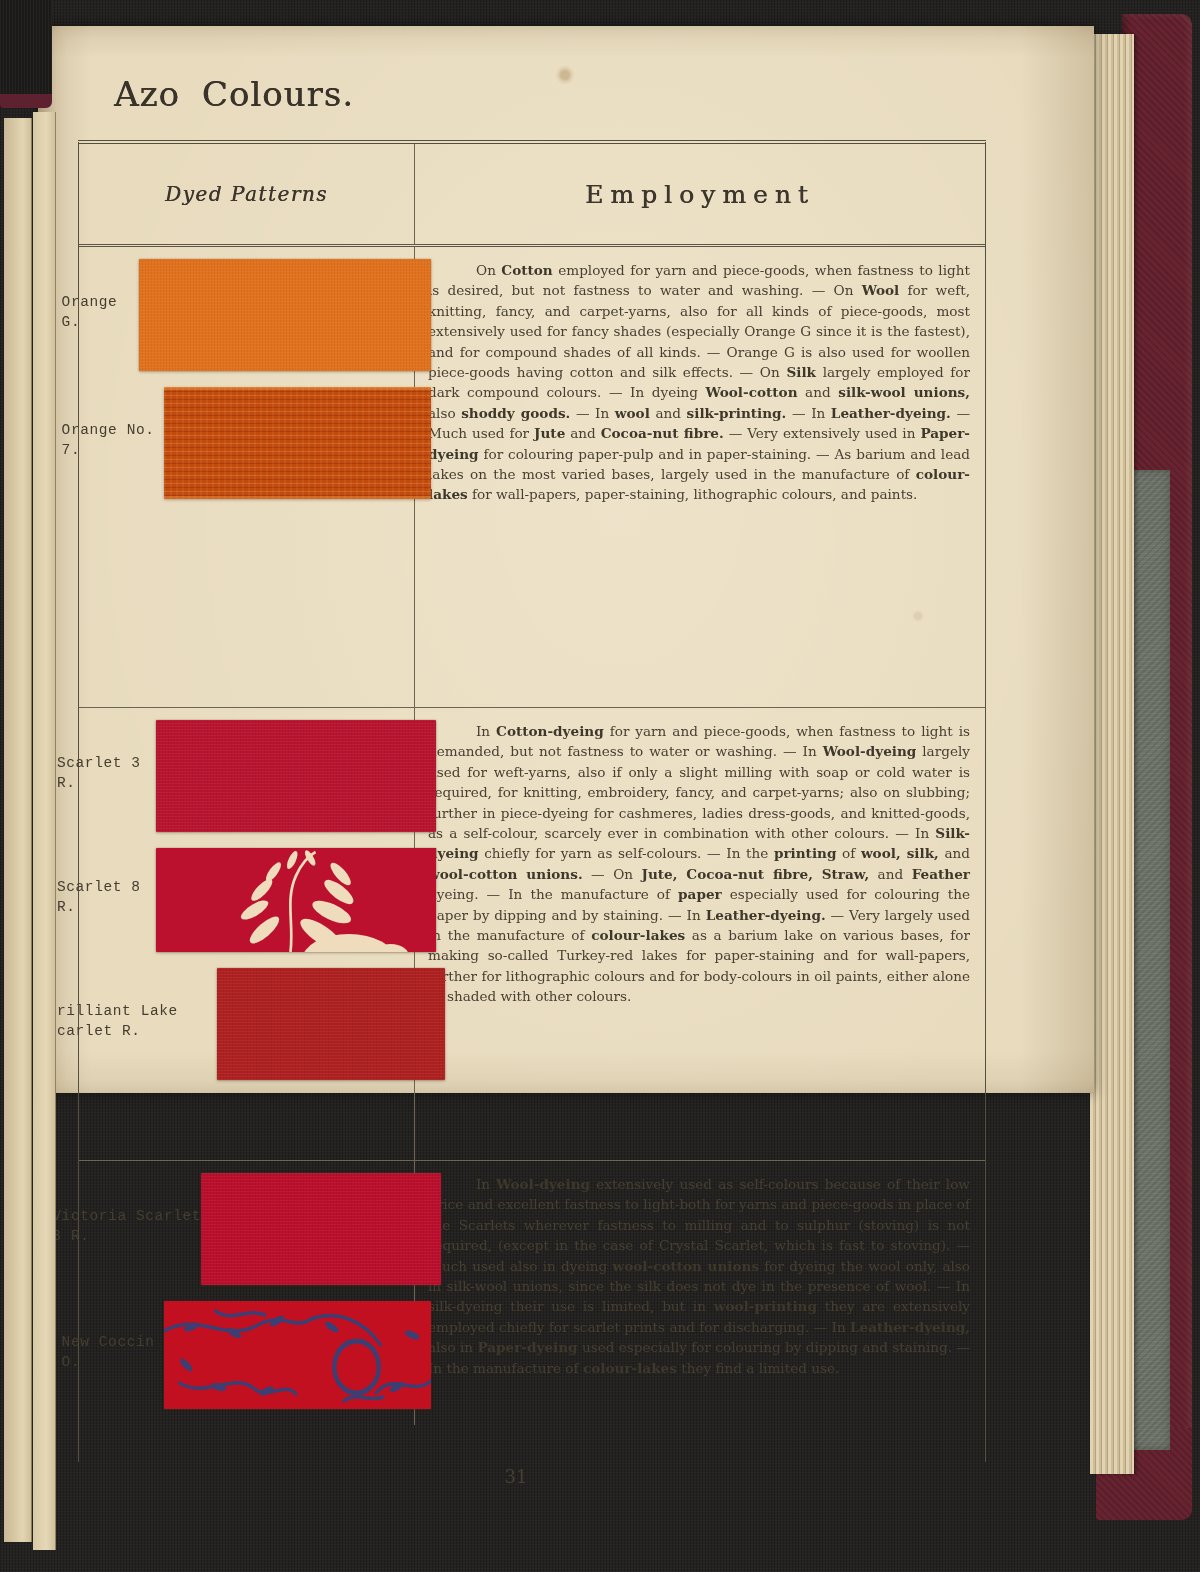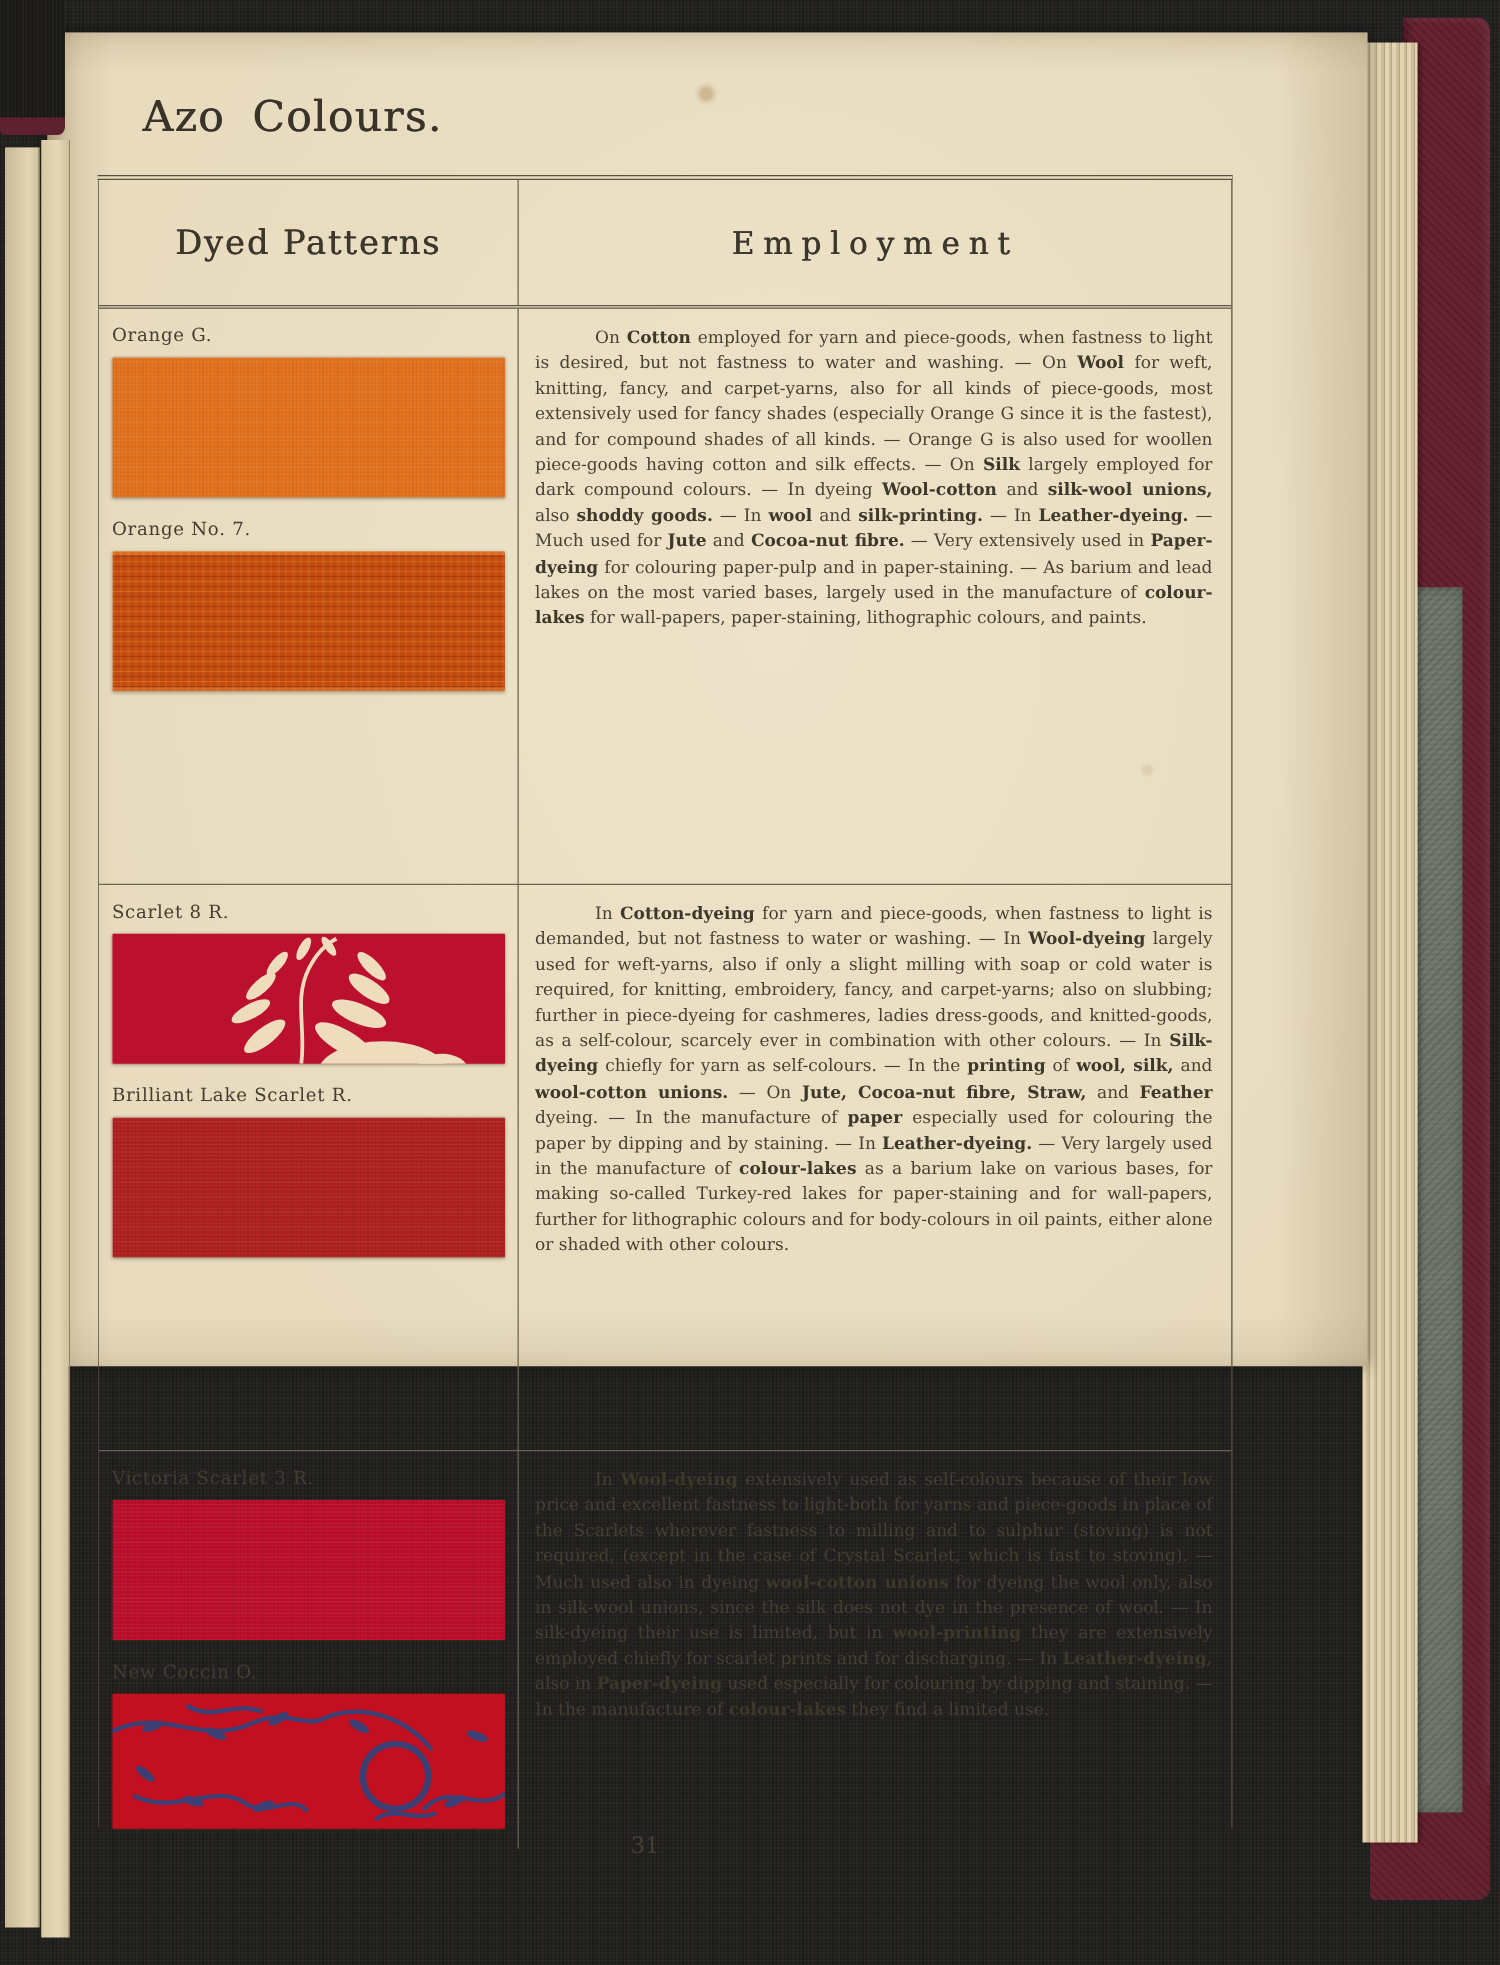--- a/index.html
+++ b/index.html
@@ -65,30 +65,30 @@
     font-size:34px;font-weight:normal;color:#39332a;letter-spacing:1px;word-spacing:10px;
     text-shadow:.4px 0 0 #39332a;
   }
   .table{
     position:absolute;left:40px;top:114px;width:908px;height:1322px;
     border:1.5px solid #55503e;border-top:4px double #55503e;border-bottom:none;
     display:flex;flex-direction:column;box-sizing:border-box;
   }
   .thead{display:flex;height:100px;border-bottom:3px double #5d5546;flex:0 0 auto;}
   .th{display:flex;align-items:center;justify-content:center;color:#3c362c;}
-  .th-left{width:336px;border-right:1px solid #6d654f;font-size:27px;letter-spacing:1.5px;box-sizing:border-box;
-    text-shadow:.4px 0 0 #3c362c;}
+  .th-left{width:336px;border-right:1px solid #6d654f;font-size:20px;letter-spacing:1.5px;box-sizing:border-box;
+    text-shadow:.4px 0 0 #3c362c;font-style:italic;}
   .th-right{flex:1;font-size:25px;letter-spacing:7px;text-shadow:.4px 0 0 #3c362c;}
   .row{display:flex;flex:0 0 auto;border-top:1px solid #6d654f;}
   .row:first-child{border-top:none;}
   .row.r1{height:460px;} .row.r2{height:452px;} .row.r3{flex:1 1 auto;}
   .cell-left{width:336px;border-right:1px solid #6d654f;box-sizing:border-box;
     display:flex;flex-direction:column;align-items:center;padding-top:12px;}
   .cell-right{flex:1;box-sizing:border-box;padding:13px 15px 0 13px;}
-  .swatch-group{display:flex;flex-direction:column;margin-bottom:16px;}
+  .swatch-group{display:flex;align-items:center;margin-bottom:16px;font-family:Liberation Mono, monospace;}
   .swatch-label{font-size:14.5px;color:#453e30;letter-spacing:.6px;line-height:20px;margin-bottom:7px;}
   .swatch{
     width:314px;height:112px;border-radius:1px;position:relative;
     box-shadow:0 1px 3px rgba(60,40,20,.35), 0 0 0 1px rgba(120,80,40,.10);
   }
   .swatch svg{position:absolute;left:0;top:0;width:100%;height:100%;}
   .swatch.plain{background-image:
     repeating-linear-gradient(90deg, rgba(0,0,0,.05) 0 1px, transparent 1px 3px),
     repeating-linear-gradient(0deg, rgba(255,255,255,.05) 0 1px, transparent 1px 3px);}
   .swatch.silk{background-image:
@@ -137,20 +137,24 @@
                 <div class="swatch-label">Orange No. 7.</div>
                 <div class="swatch silk" style="background-color: rgb(193, 74, 12);"></div>
               </div>
             </div>
             <div class="cell-right">
               <p class="employment"><span>On </span><b>Cotton</b><span> employed for yarn and piece-goods, when fastness to light is desired, but not fastness to water and washing. — On </span><b>Wool</b><span> for weft, knitting, fancy, and carpet-yarns, also for all kinds of piece-goods, most extensively used for fancy shades (especially Orange G since it is the fastest), and for compound shades of all kinds. — Orange G is also used for woollen piece-goods having cotton and silk effects. — On </span><b>Silk</b><span> largely employed for dark compound colours. — In dyeing </span><b>Wool-cotton</b><span> and </span><b>silk-wool unions,</b><span> also </span><b>shoddy goods.</b><span> — In </span><b>wool</b><span> and </span><b>silk-printing.</b><span> — In </span><b>Leather-dyeing.</b><span> — Much used for </span><b>Jute</b><span> and </span><b>Cocoa-nut fibre.</b><span> — Very extensively used in </span><b>Paper-dyeing</b><span> for colouring paper-pulp and in paper-staining. — As barium and lead lakes on the most varied bases, largely used in the manufacture of </span><b>colour-lakes</b><span> for wall-papers, paper-staining, lithographic colours, and paints.</span></p>
             </div>
           </div>
           <div class="row r2">
             <div class="cell-left">
+              <div class="swatch-group">
+                <div class="swatch-label">Scarlet 3 R.</div>
+                <div class="swatch plain" style="background-color: rgb(184, 20, 47);"></div>
+              </div>
               <div class="swatch-group">
                 <div class="swatch-label">Scarlet 8 R.</div>
                 <div class="swatch fern" style="background-color: rgb(187, 17, 46);">
                   <svg viewBox="0 0 312 104" preserveAspectRatio="none">
                     <ellipse cx="215" cy="112" rx="52" ry="26" fill="#eedcbd"></ellipse>
                     <ellipse cx="262" cy="108" rx="20" ry="12" fill="#eedcbd"></ellipse>
                     <path d="M150 104 C154 76 144 52 156 28 C162 16 170 8 178 4" stroke="#eedcbd" stroke-width="3" fill="none"></path>
                     <ellipse cx="121" cy="82" rx="20" ry="7" fill="#eedcbd" transform="rotate(-38 121 82)"></ellipse>
                     <ellipse cx="110" cy="62" rx="17" ry="6" fill="#eedcbd" transform="rotate(-28 110 62)"></ellipse>
                     <ellipse cx="118" cy="42" rx="15" ry="5.5" fill="#eedcbd" transform="rotate(-42 118 42)"></ellipse>

